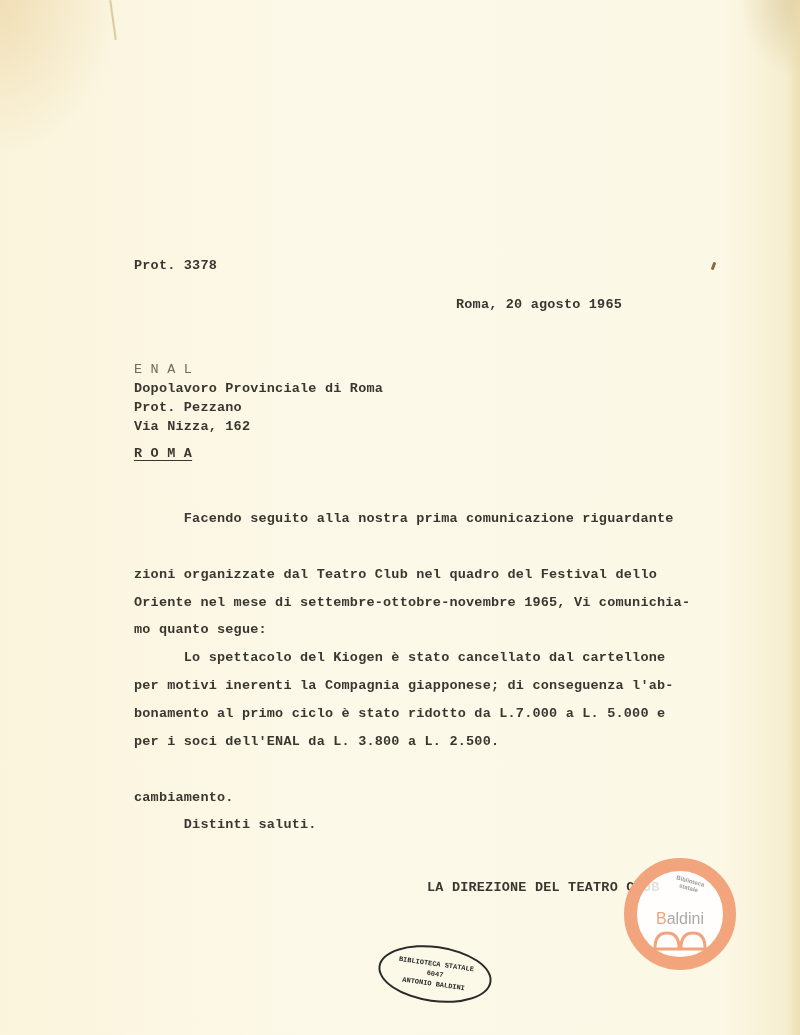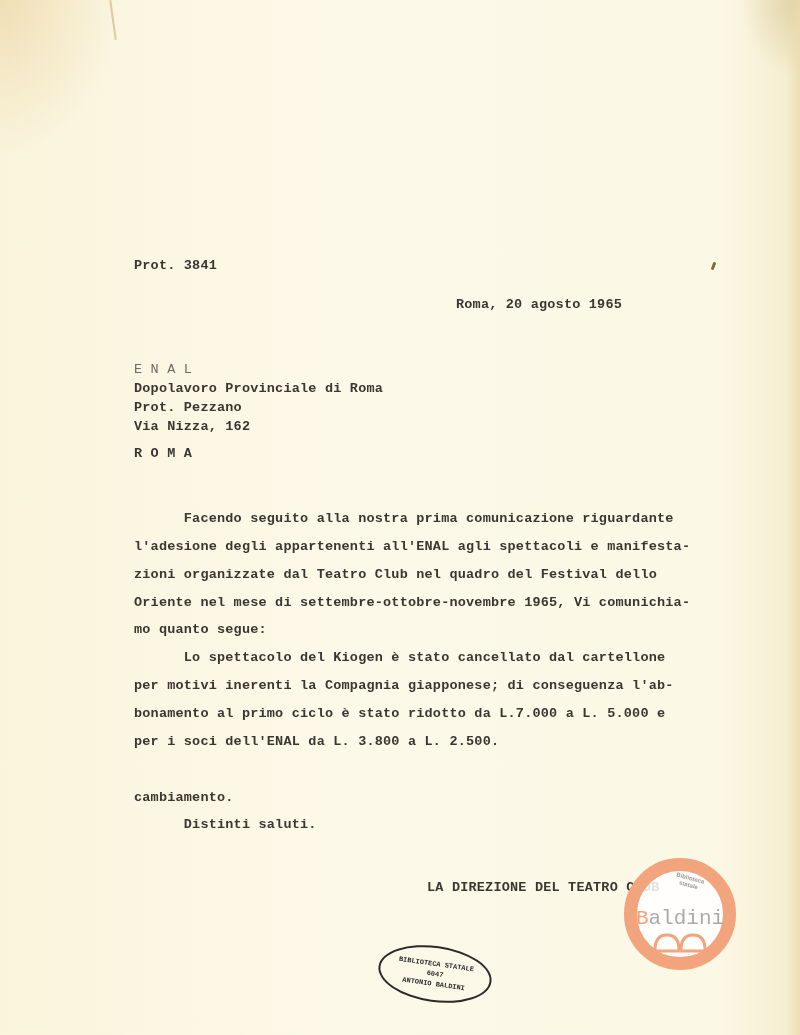--- a/index.html
+++ b/index.html
@@ -20,62 +20,61 @@
     .fold {
       position: absolute; left: 112px; top: 0; width: 2px; height: 40px;
       background: rgba(200,175,120,0.6); transform: rotate(-8deg);
     }
     .right-edge {
       position: absolute; right: 0; top: 0; width: 14px; height: 1035px;
       background: linear-gradient(90deg, rgba(240,228,190,0) 0, rgba(235,220,175,0.8) 100%);
     }
     .line { position: absolute; font-size: 13.5px; font-weight: bold; white-space: pre; letter-spacing: 0.2px; }
     .faint { color: #6f6a62; font-weight: normal; }
-    .underline { text-underline-offset: 3px; }
+    .underline { text-decoration: underline; text-underline-offset: 3px; }
     .mark {
       position: absolute; left: 712px; top: 262px; width: 3px; height: 8px;
       background: #8a6a3a; transform: rotate(20deg); border-radius: 1px;
     }
     .stamp {
       position: absolute; left: 378px; top: 946px; width: 110px; height: 52px;
       border: 2px solid #2a2a2a; border-radius: 50%;
       display: flex; flex-direction: column; align-items: center; justify-content: center;
       font-size: 7px; font-weight: bold; color: #2a2a2a; transform: rotate(8deg);
       line-height: 10px;
     }
     .logo {
       position: absolute; left: 624px; top: 858px; width: 112px; height: 112px;
       border-radius: 50%; border: 13px solid #f2a47c; box-sizing: border-box;
       background: rgba(255,255,255,0.85);
       display: flex; flex-direction: column; align-items: center; justify-content: center;
     }
     .logo-small { font-family: "Liberation Sans", sans-serif; font-size: 6px; color: #999; font-weight: bold; transform: rotate(15deg); margin-left: 18px; line-height: 7px; text-align: center; }
-    .logo-name { font-family: Liberation Mono, monospace; font-size: 21px; color: #aaa; margin-top: 18px; }
+    .logo-name { font-family: Liberation Sans, sans-serif; font-size: 16px; color: #aaa; margin-top: 18px; }
     .logo-name .b { color: #f2a47c; }
     .logo-books { margin-top: 1px; }
   </style>
 </head>
 <body>
 
 <div class="page">
   <div class="fold"></div>
   <div class="right-edge"></div>
   <div class="mark"></div>
 
-  <div class="line" style="left:134px; top:258px;">Prot. 3841</div>
+  <div class="line" style="left:134px; top:258px;">Prot. 3378</div>
   <div class="line" style="left:456px; top:297px;">Roma, 20 agosto 1965</div>
 
   <div class="line faint" style="left:134px; top:362px;">E N A L</div>
   <div class="line" style="left:134px; top:381px;text-align:right;">Dopolavoro Provinciale di Roma</div>
   <div class="line" style="left:134px; top:400px;">Prot. Pezzano</div>
   <div class="line" style="left:134px; top:419px;">Via Nizza, 162</div>
   <div class="line underline" style="left:134px; top:446px;">R O M A</div>
 
   <div class="line" style="left:134px; top:511px;">      Facendo seguito alla nostra prima comunicazione riguardante</div>
-  <div class="line" style="left:134px; top:539px;">l'adesione degli appartenenti all'ENAL agli spettacoli e manifesta-</div>
   <div class="line" style="left:134px; top:567px;">zioni organizzate dal Teatro Club nel quadro del Festival dello</div>
   <div class="line" style="left:134px; top:595px;">Oriente nel mese di settembre-ottobre-novembre 1965, Vi comunichia-</div>
   <div class="line" style="left:134px; top:622px;">mo quanto segue:</div>
   <div class="line" style="left:134px; top:650px;">      Lo spettacolo del Kiogen è stato cancellato dal cartellone</div>
   <div class="line" style="left:134px; top:678px;">per motivi inerenti la Compagnia giapponese; di conseguenza l'ab-</div>
   <div class="line" style="left:134px; top:706px;">bonamento al primo ciclo è stato ridotto da L.7.000 a L. 5.000 e</div>
   <div class="line" style="left:134px; top:734px;">per i soci dell'ENAL da L. 3.800 a L. 2.500.</div>
   <div class="line" style="left:134px; top:790px;">cambiamento.</div>
   <div class="line" style="left:134px; top:817px;">      Distinti saluti.</div>
 

